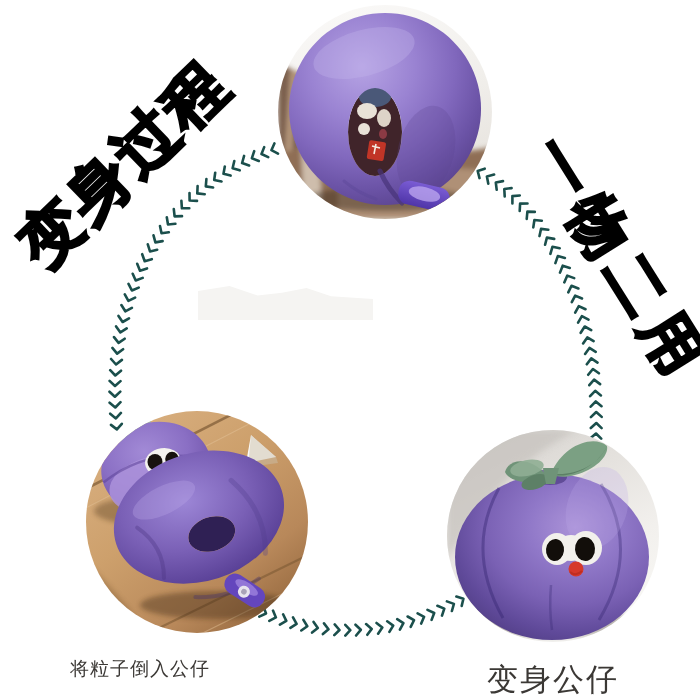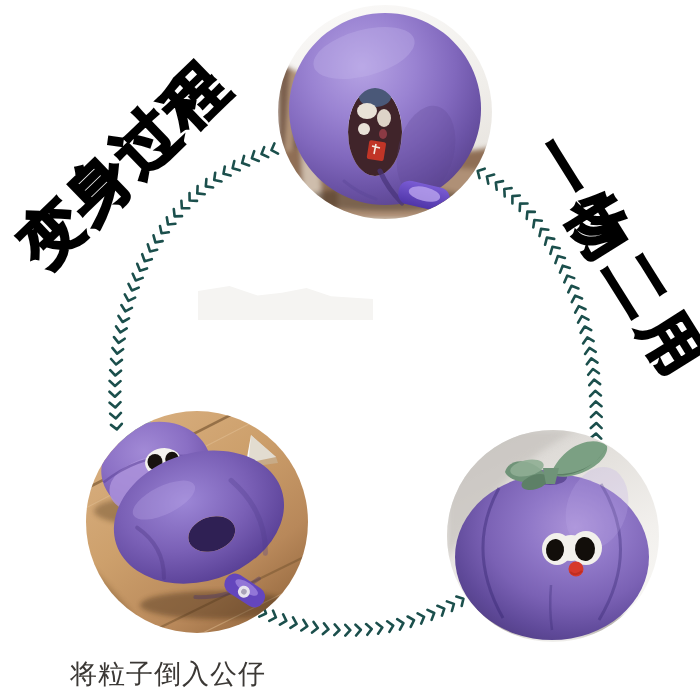--- a/index.html
+++ b/index.html
@@ -27,21 +27,21 @@
     position:absolute;border-radius:50%;overflow:hidden;z-index:2;
   }
   .photo svg{display:block;width:100%;height:100%;}
   .photo.top{left:278px;top:5px;width:214px;height:214px;}
   .photo.bl{left:86px;top:411px;width:222px;height:222px;}
   .photo.br{left:447px;top:430px;width:212px;height:212px;}
   .caption{
     position:absolute;color:#3b3835;z-index:2;letter-spacing:2px;
   }
   .caption.top{left:278px;top:226px;width:214px;text-align:center;font-size:30px;}
-  .caption.bl{left:70px;top:656px;font-size:27px;letter-spacing:1px;font-family:Liberation Serif, serif;}
+  .caption.bl{left:70px;top:656px;font-size:19px;letter-spacing:1px;font-family:Liberation Serif, serif;}
   .caption.br{left:447px;top:659px;width:212px;text-align:center;font-size:31px;}
   #arrows{position:absolute;left:0;top:0;z-index:1;}
   .ghost{
     position:absolute;left:198px;top:286px;width:175px;height:34px;
     background:#f5f4f2;z-index:0;
     clip-path:polygon(0 15%,18% 0,34% 28%,48% 20%,62% 6%,76% 30%,100% 38%,100% 100%,0 100%);
   }
 </style>
 </head>
 <body>
@@ -237,14 +237,15 @@
         <ellipse cx="110" cy="119" rx="15" ry="16" fill="#f2f0ec"></ellipse>
         <ellipse cx="139" cy="118" rx="16" ry="17" fill="#f2f0ec"></ellipse>
         <ellipse cx="124" cy="118" rx="15" ry="13" fill="#f2f0ec"></ellipse>
         <ellipse cx="108" cy="120" rx="9" ry="11" fill="#120e0a" transform="rotate(6 108 120)"></ellipse>
         <ellipse cx="138" cy="119" rx="10" ry="12" fill="#120e0a" transform="rotate(-4 138 119)"></ellipse>
         <circle cx="129" cy="139" r="7.5" fill="#d6382b"></circle>
         <path d="M123,142 Q129,147 135,141" stroke="#a82418" stroke-width="2" fill="none" opacity="0.5"></path>
       </g>
     </svg>
   </div>
+  <div class="caption br">变身公仔</div>
 
 </div>
 
 </body></html>

